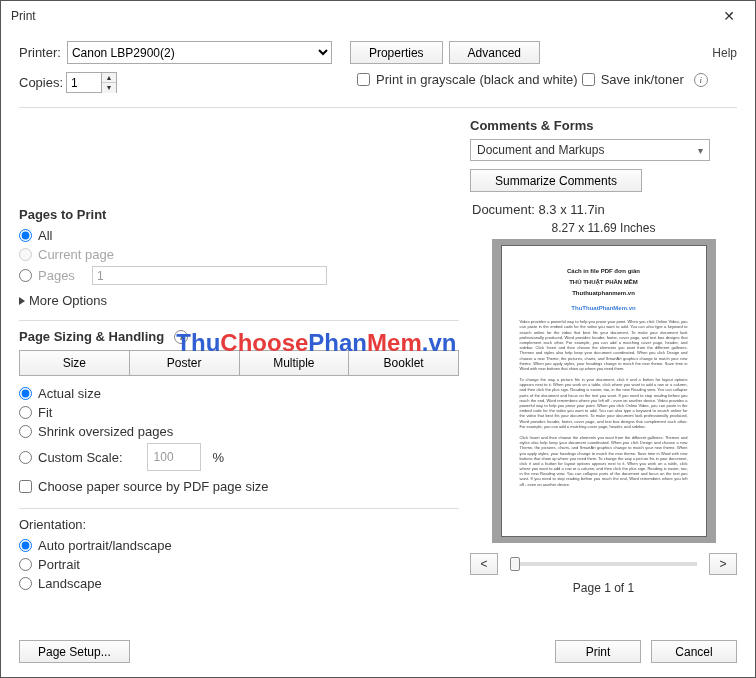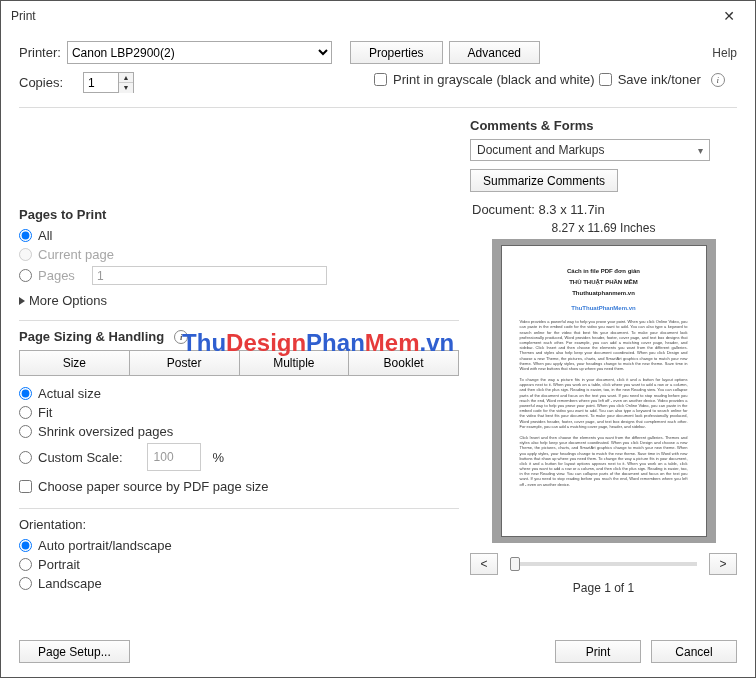--- a/index.html
+++ b/index.html
@@ -30,21 +30,21 @@
   }
   .btn {
     background: linear-gradient(#fdfdfd,#efefef);
     border: 1px solid #adadad; height: 23px;
     padding: 0 18px; font-size: 12px; cursor:default;
     display:inline-flex; align-items:center; justify-content:center;
   }
   .btn.wide { min-width: 90px; }
   .help { margin-left:auto; color:#404040; font-size:12px; }
   .row2 { display:flex; align-items:flex-start; gap: 40px; margin-bottom: 14px; }
-  .copies-group { display:flex; align-items:center; gap:20px; }
+  .copies-group { display:flex; align-items:center; gap:3px; }
   .spinner {
     display:inline-flex; border:1px solid #aaa; height:21px;
   }
   .spinner input { border:none; width:34px; padding:0 4px; font-size:12px; outline:none; }
   .spinner .arrows { display:flex; flex-direction:column; border-left:1px solid #aaa; }
   .spinner .arrows div { width:14px; height:10px; font-size:7px; line-height:10px; text-align:center; background:#f3f3f3; }
   .spinner .arrows div:first-child { border-bottom:1px solid #ccc; }
   .chk-col { margin-left: 270px; display:flex; flex-direction:row; gap:4px; font-size:13px; }
   .chk-row { display:flex; align-items:center; gap:6px; }
   .info-icon {
@@ -229,21 +229,21 @@
           <span>Landscape</span>
         </label>
     </div>
 
     <div class="col-right">
       <div class="section-title">Comments &amp; Forms</div>
       <div class="dropdown">
         <span>Document and Markups</span>
         <span class="dd-arrow">▾</span>
       </div>
-      <button class="btn" style="padding:0 12px">Summarize Comments</button>
+      <button class="btn" style="padding:0 24px">Summarize Comments</button>
       <div class="doc-label">Document: 8.3 x 11.7in</div>
       <div class="preview-label">8.27 x 11.69 Inches</div>
 
       <div class="preview-wrap">
         <div class="preview-page">
           <div class="pv-title">Cách in file PDF đơn giản</div>
           <div class="pv-title">THỦ THUẬT PHẦN MỀM</div>
           <div class="pv-sub">Thuthuatphanmem.vn</div>
           <div class="pv-link">ThuThuatPhanMem.vn</div>
           <div class="pv-body">Video provides a powerful way to help you prove your point. When you click Online Video, you can paste in the embed code for the video you want to add. You can also type a keyword to search online for the video that best fits your document. To make your document look professionally produced, Word provides header, footer, cover page, and text box designs that complement each other. For example, you can add a matching cover page, header, and sidebar. Click Insert and then choose the elements you want from the different galleries. Themes and styles also help keep your document coordinated. When you click Design and choose a new Theme, the pictures, charts, and SmartArt graphics change to match your new theme. When you apply styles, your headings change to match the new theme. Save time in Word with new buttons that show up where you need them.</div>
@@ -258,21 +258,21 @@
             <div class="thumb"></div>
           </div>
         <div class="nav-btn">&gt;</div>
       </div>
       <div class="page-of">Page 1 of 1</div>
     </div>
   </div>
 </div>
 
 <div class="watermark">
-  <span class="a">Thu</span><span class="b">Design</span><span class="c">Phan</span><span class="d">Mem</span><span class="e">.vn</span>
+  <span class="a">Thu</span><span class="b">Choose</span><span class="c">Phan</span><span class="d">Mem</span><span class="e">.vn</span>
 </div>
 
 <div class="footer">
   <button class="btn">Page Setup...</button>
   <span class="spacer"></span>
   <button class="btn wide" style="min-width:86px">Print</button>
   <span style="width:10px"></span>
   <button class="btn wide" style="min-width:86px">Cancel</button>
 </div>
 

